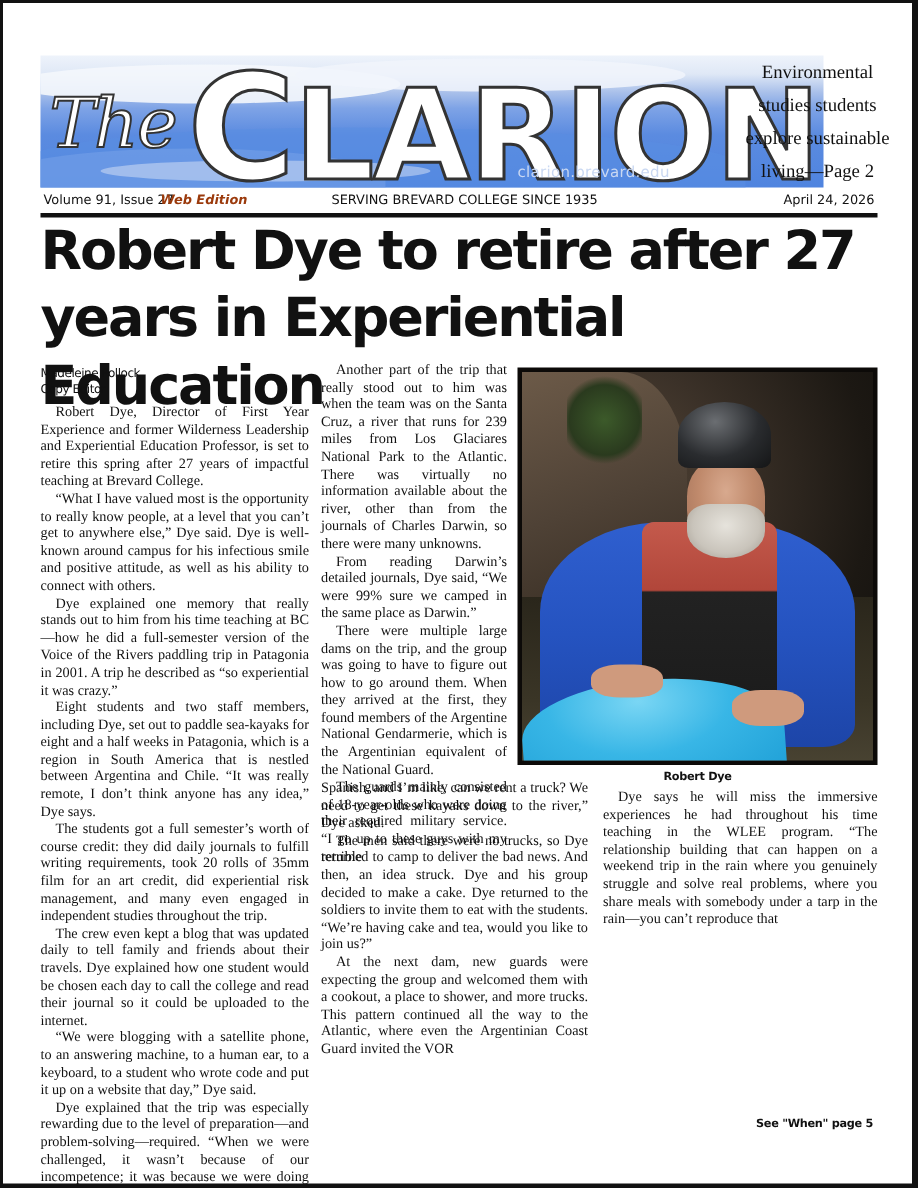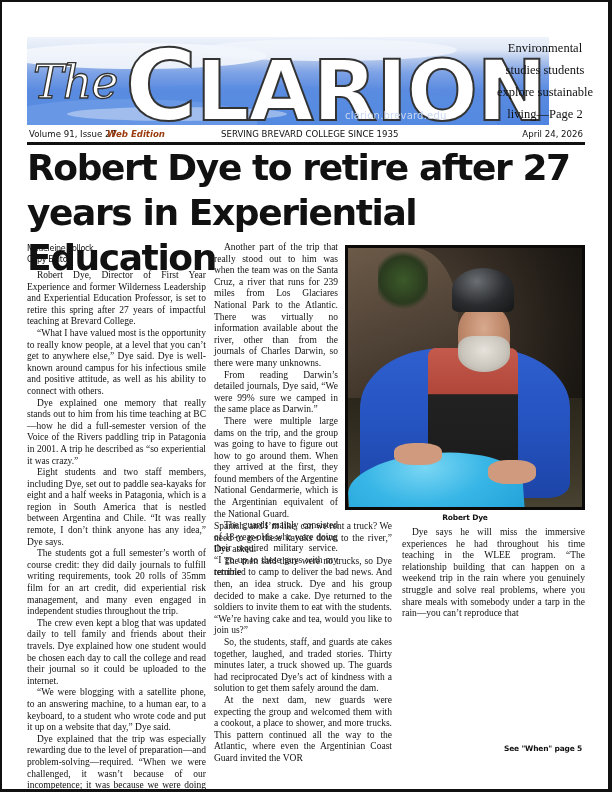--- a/index.html
+++ b/index.html
@@ -155,21 +155,20 @@
     <div class="kayak"></div>
     <div class="hand1"></div>
     <div class="hand2"></div>
   </div>
 </div>
 <div class="caption">Robert Dye</div>
 
 <div class="col col2b" style="top:521px;font-family:Liberation Serif, serif;">
   <p style="text-indent:0">Spanish, and I’m like, can we rent a truck? We need to get these kayaks down to the river,” Dye asked.</p>
   <p>The men said there were no trucks, so Dye returned to camp to deliver the bad news. And then, an idea struck. Dye and his group decided to make a cake. Dye returned to the soldiers to invite them to eat with the students. “We’re having cake and tea, would you like to join us?”</p>
-  <p>So, the students, staff, and guards ate cakes together, laughed, and traded stories. Thirty minutes later, a truck showed up. The guards had reciprocated Dye’s act of kindness with a solution to get them safely around the dam.</p>
   <p>At the next dam, new guards were expecting the group and welcomed them with a cookout, a place to shower, and more trucks. This pattern continued all the way to the Atlantic, where even the Argentinian Coast Guard invited the VOR</p>
 </div>
 
 <div class="col col3">
   <p>Dye says he will miss the immersive experiences he had throughout his time teaching in the WLEE program. “The relationship building that can happen on a weekend trip in the rain where you genuinely struggle and solve real problems, where you share meals with somebody under a tarp in the rain—you can’t reproduce that</p>
 </div>
 
 <div class="jump">See "When" page 5</div>
 
 </body></html>

